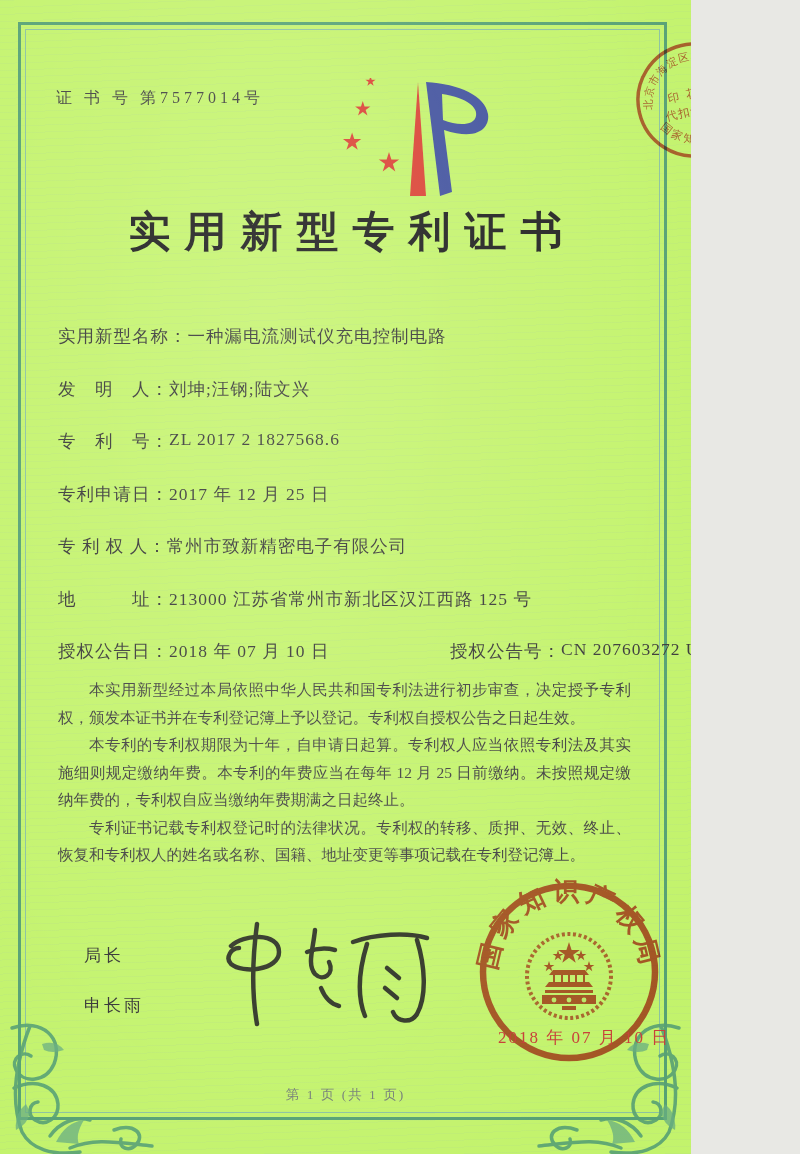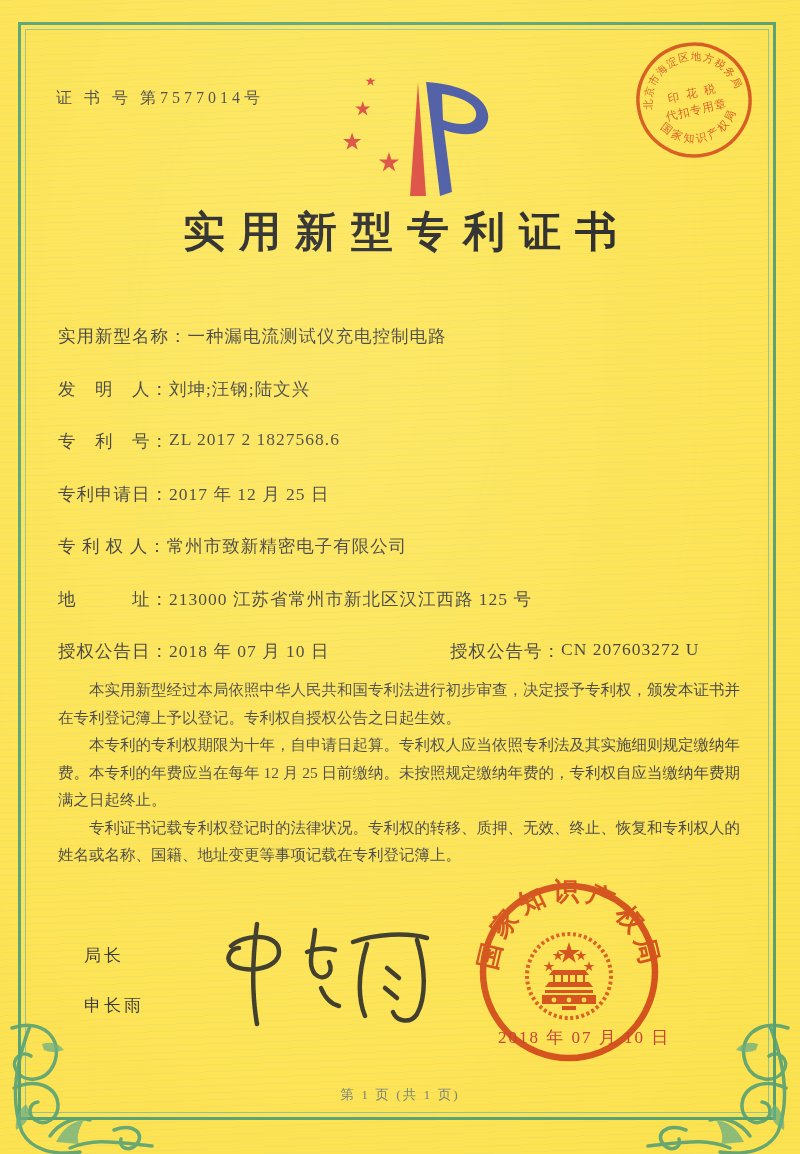--- a/index.html
+++ b/index.html
@@ -1,18 +1,18 @@
 <!DOCTYPE html>
 <html><head>
 <meta charset="utf-8">
 <style>
   html,body{margin:0;padding:0;background:#e8e8e4;}
   .page{
-    position:relative;width:800px;height:1154px;overflow:hidden;
-    background:#fde047;
+    position:relative;width:691px;height:1154px;overflow:hidden;
+    background:#bef264;
     font-family:"Liberation Serif","DejaVu Serif",serif;color:#2f2f2f;
   }
   .page::before{
     content:"";position:absolute;inset:0;pointer-events:none;
     background:repeating-linear-gradient(178deg, rgba(150,185,160,0.10) 0 1px, rgba(255,255,255,0) 1px 7px);
   }
   .page::after{
     content:"";position:absolute;inset:0;pointer-events:none;
     background:radial-gradient(ellipse at 40% 30%, rgba(255,255,255,0.5), rgba(205,205,198,0.25) 85%);
     mix-blend-mode:soft-light;

